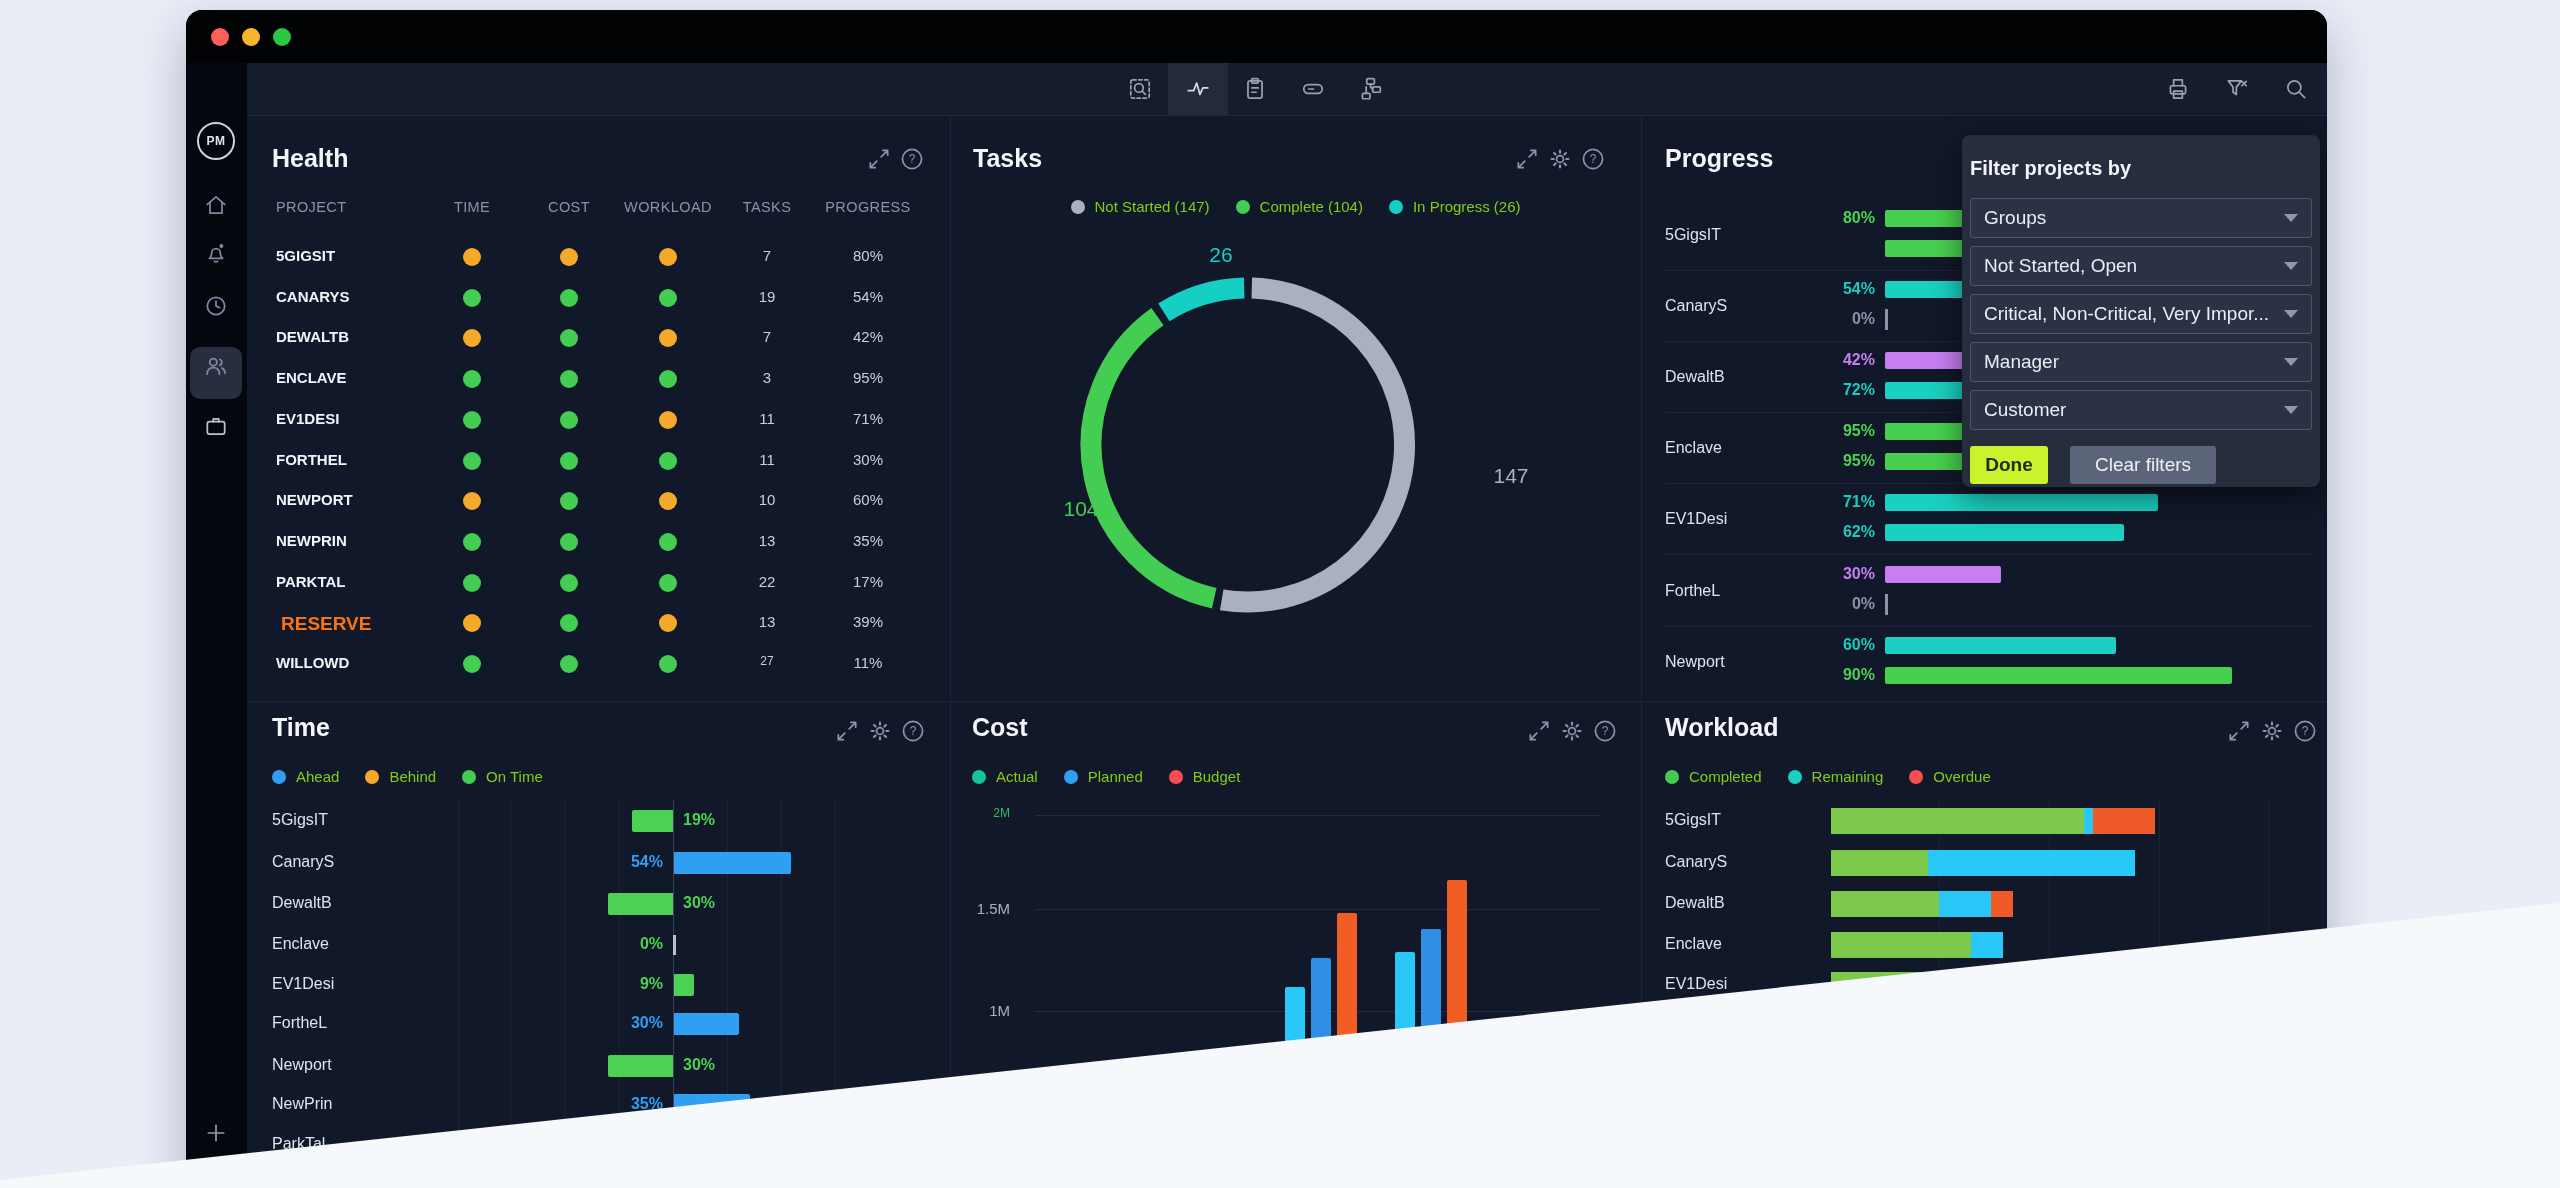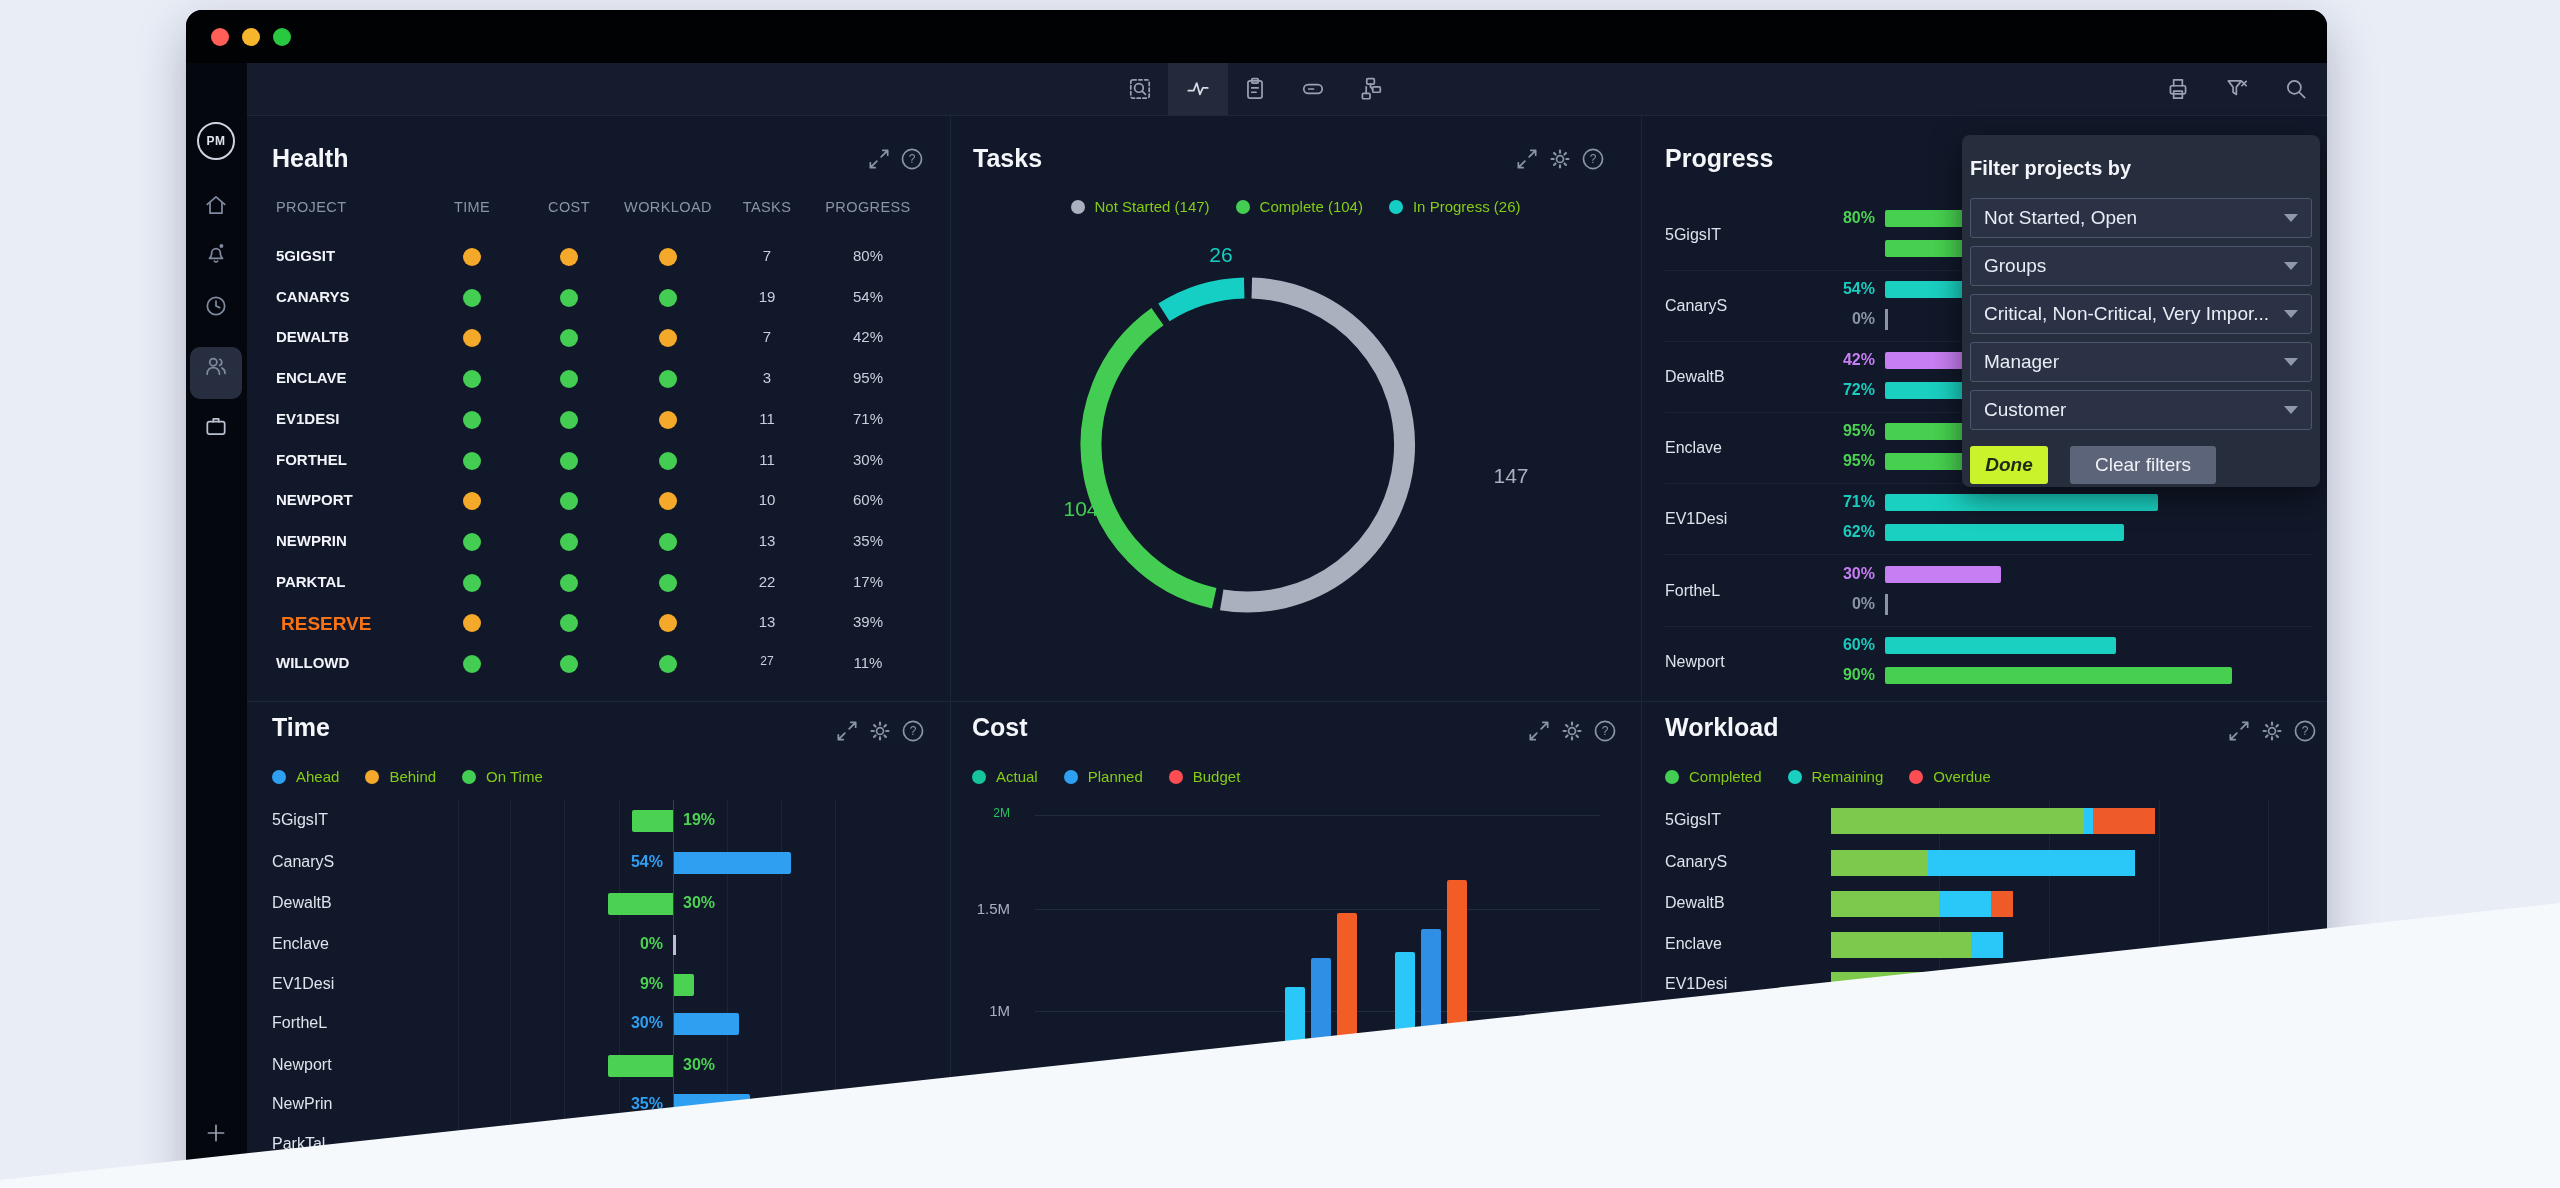--- a/index.html
+++ b/index.html
@@ -77,42 +77,42 @@
     <div class="panel-title" style="left:787px;top:134px;">Tasks</div>
     <div class="panel-title" style="left:1479px;top:134px;">Progress</div>
     <div class="panel-title" style="left:86px;top:703px;">Time</div>
     <div class="panel-title" style="left:786px;top:703px;">Cost</div>
     <div class="panel-title" style="left:1479px;top:703px;">Workload</div>
 
     <div class="filter-panel">
       <div class="filter-title">Filter projects by</div>
       <div id="filter-dd">
           <div class="dd">
-            <span style="overflow: hidden; text-overflow: ellipsis;">Not Started, Open</span>
+            <span style="overflow: hidden; text-overflow: ellipsis;">Groups</span>
             <span class="caret"></span>
           </div>
           <div class="dd">
-            <span style="overflow: hidden; text-overflow: ellipsis;">Groups</span>
+            <span style="overflow: hidden; text-overflow: ellipsis;">Not Started, Open</span>
             <span class="caret"></span>
           </div>
           <div class="dd">
             <span style="overflow: hidden; text-overflow: ellipsis;">Critical, Non-Critical, Very Impor...</span>
             <span class="caret"></span>
           </div>
           <div class="dd">
             <span style="overflow: hidden; text-overflow: ellipsis;">Manager</span>
             <span class="caret"></span>
           </div>
           <div class="dd">
             <span style="overflow: hidden; text-overflow: ellipsis;">Customer</span>
             <span class="caret"></span>
           </div>
         </div>
       <div class="btn-row">
-        <div class="btn" id="btn-done" style="width: 78px; background: rgb(201, 243, 43); color: rgb(34, 43, 24); font-weight: bold; font-style: italic;">Done</div>
+        <div class="btn" id="btn-done" style="width: 78px; background: rgb(201, 243, 43); color: rgb(34, 43, 24); font-weight: bold;">Done</div>
         <div class="btn" id="btn-clear" style="width: 146px; color: rgb(238, 241, 246); background: rgb(91, 100, 120);">Clear filters</div>
       </div>
     </div>
   <div style="position: absolute; left: 982px; top: 53px; width: 60px; height: 52px; background: rgb(34, 42, 60);"></div>
       <div style="position: absolute; left: 941px; top: 66px; width: 26px; height: 26px;"><svg width="26" height="26" viewBox="0 0 24 24" fill="none" stroke="#99a1b3" stroke-width="1.6" stroke-linecap="round" stroke-linejoin="round">
           <rect x="3.5" y="3.5" width="17" height="17" rx="2" stroke-dasharray="3 2.4"></rect>
           <circle cx="11" cy="11" r="4"></circle>
           <line x1="14" y1="14" x2="17" y2="17"></line>
         </svg></div>
       <div style="position: absolute; left: 998.5px; top: 66px; width: 26px; height: 26px;"><svg width="26" height="26" viewBox="0 0 24 24" fill="none" stroke="#d7dce6" stroke-width="1.6" stroke-linecap="round" stroke-linejoin="round">

